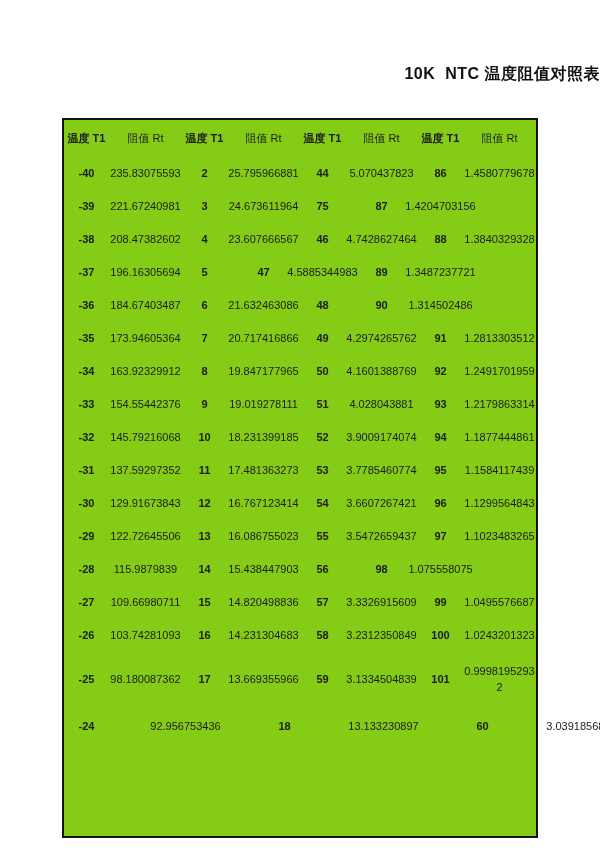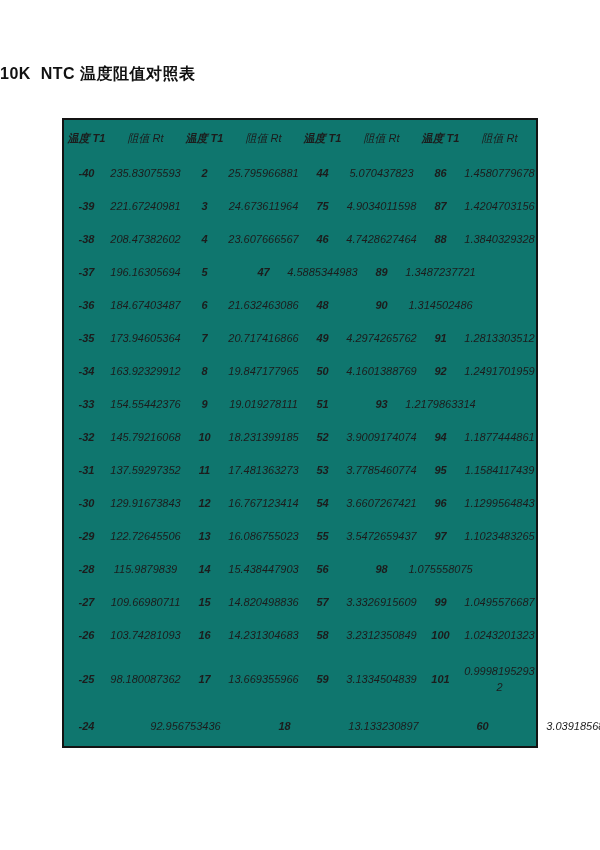--- a/index.html
+++ b/index.html
@@ -12,34 +12,33 @@
   }
   .page {
     position: relative;
     width: 600px; height: 850px;
     background: #ffffff;
     overflow: hidden;
   }
   .doc-title {
     position: absolute;
     top: 64px; left: 0; width: 600px;
-    text-align: left;
+    text-align: right;
     font-size: 16px;
     font-weight: 700;
     letter-spacing: 0.5px;
     white-space: pre;
     color: #111111;
   }
   .ntc-table {
     position: absolute;
     left: 62px; top: 118px;
-    width: 476px; height: 630px;
+    width: 476px; height: 720px;
     border: 2px solid #131313;
-    background: #0f766e;
-    font-style: italic;
+    background: #84cc16;
   }
   .grid8 {
     display: grid;
     grid-template-columns: 45px 73px 45px 73px 45px 73px 45px 73px;
   }
   .hrow { height: 36px; }
   .row  { height: 33px; }
   .tbody .row:nth-child(16) { height: 55px; }
   .tbody .row:nth-child(17) { height: 40px; gap: 40px; }
   .cell {
@@ -86,21 +85,20 @@
           <div class="cell val">5.070437823</div>
           <div class="cell temp">86</div>
           <div class="cell val">1.4580779678</div>
         </div>
         <div class="row grid8">
           <div class="cell temp">-39</div>
           <div class="cell val">221.67240981</div>
           <div class="cell temp">3</div>
           <div class="cell val">24.673611964</div>
           <div class="cell temp">75</div>
-          <div class="cell val">4.9034011598</div>
           <div class="cell temp">87</div>
           <div class="cell val">1.4204703156</div>
         </div>
         <div class="row grid8">
           <div class="cell temp">-38</div>
           <div class="cell val">208.47382602</div>
           <div class="cell temp">4</div>
           <div class="cell val">23.607666567</div>
           <div class="cell temp">46</div>
           <div class="cell val">4.7428627464</div>
@@ -144,20 +142,21 @@
           <div class="cell val">4.1601388769</div>
           <div class="cell temp">92</div>
           <div class="cell val">1.2491701959</div>
         </div>
         <div class="row grid8">
           <div class="cell temp">-33</div>
           <div class="cell val">154.55442376</div>
           <div class="cell temp">9</div>
           <div class="cell val">19.019278111</div>
           <div class="cell temp">51</div>
+          <div class="cell val">4.028043881</div>
           <div class="cell temp">93</div>
           <div class="cell val">1.2179863314</div>
         </div>
         <div class="row grid8">
           <div class="cell temp">-32</div>
           <div class="cell val">145.79216068</div>
           <div class="cell temp">10</div>
           <div class="cell val">18.231399185</div>
           <div class="cell temp">52</div>
           <div class="cell val">3.9009174074</div>

